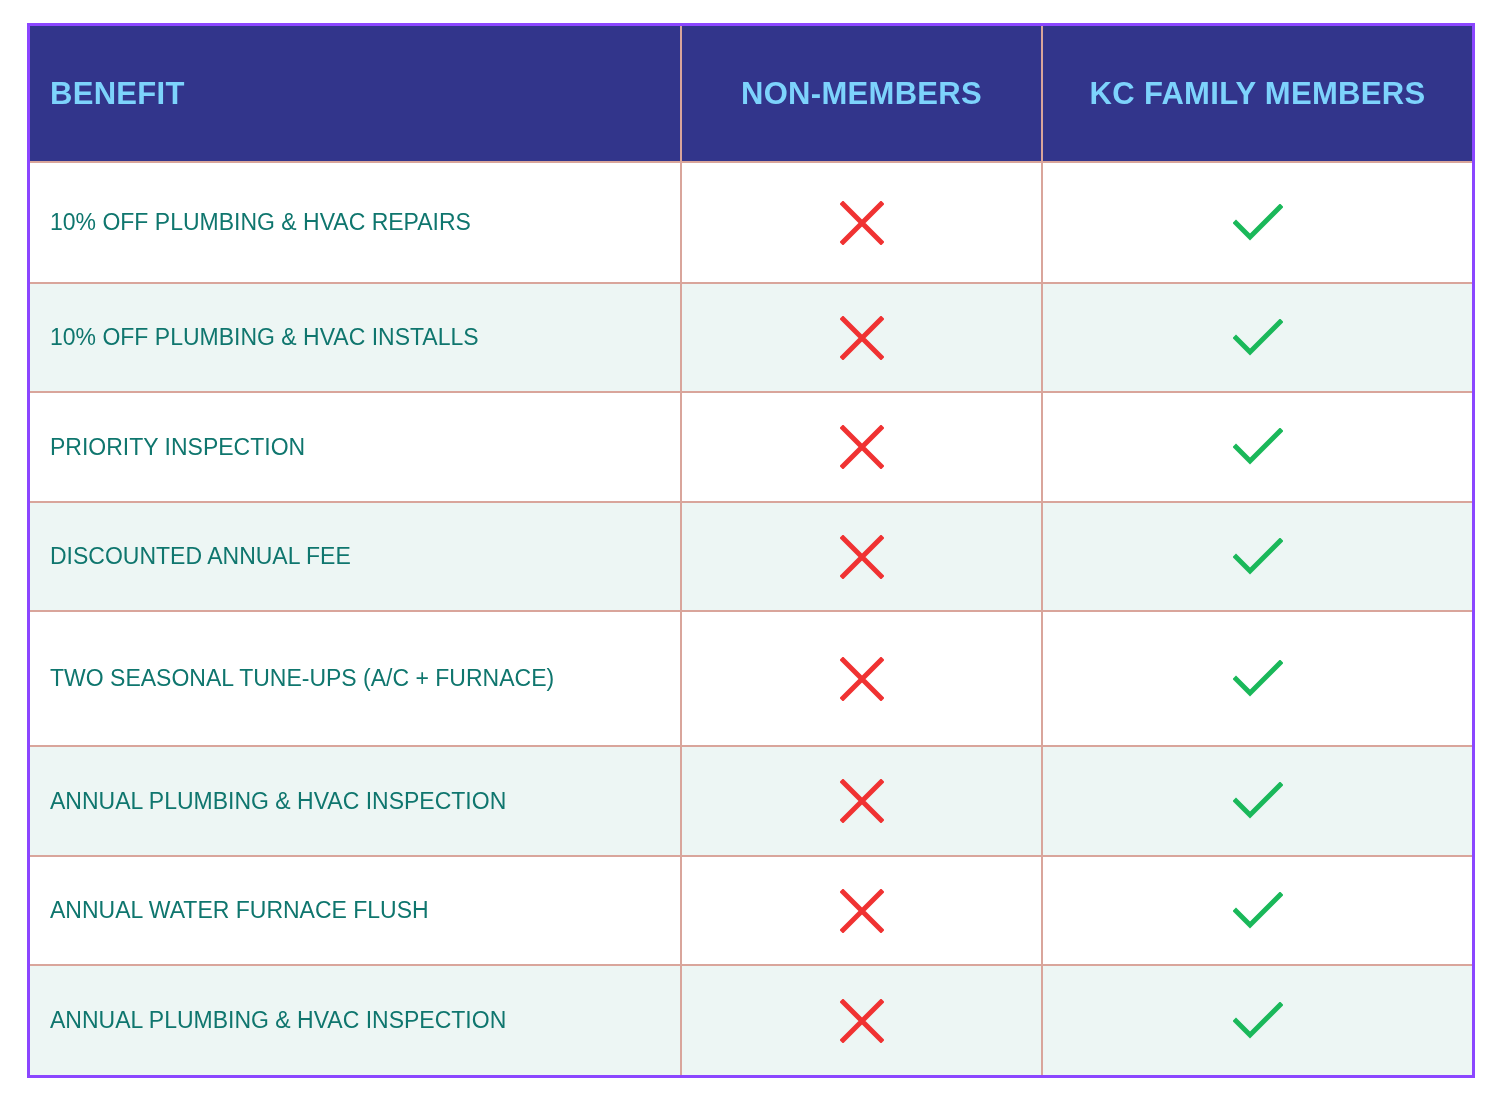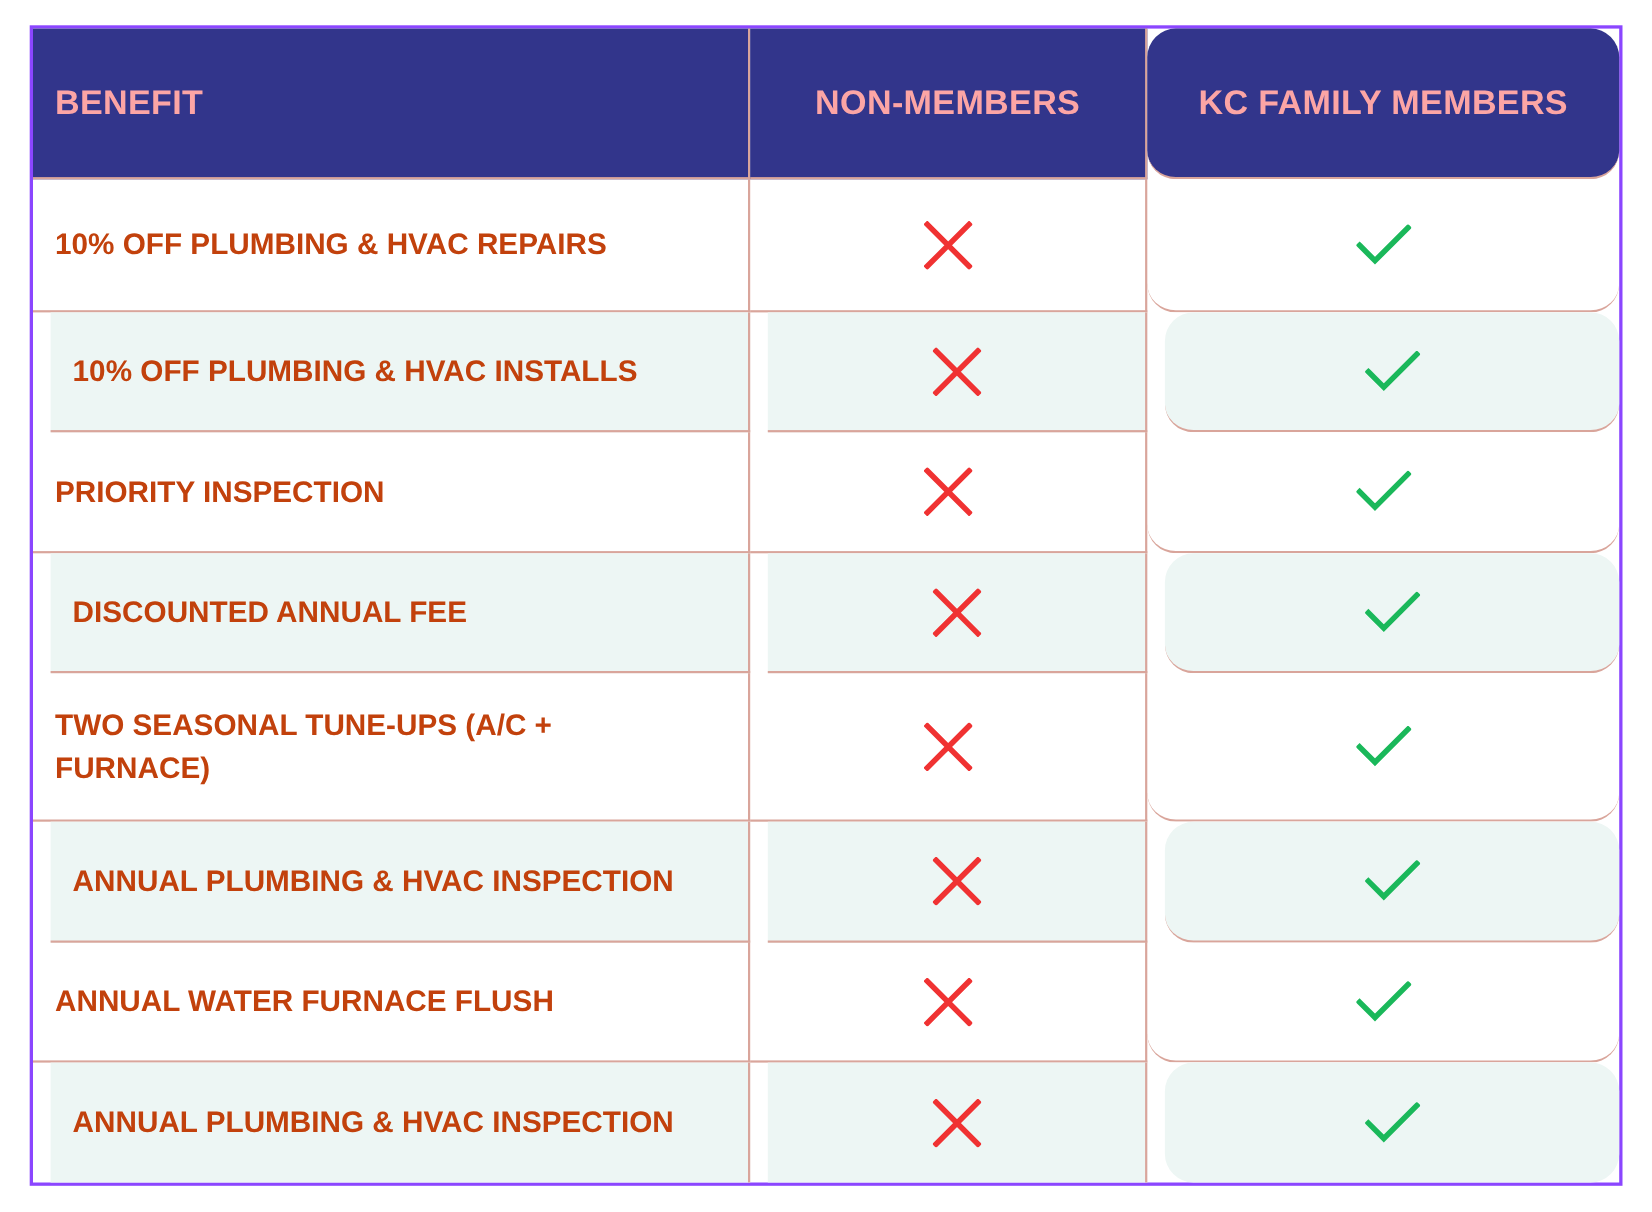--- a/index.html
+++ b/index.html
@@ -12,29 +12,29 @@
       display: grid;
       grid-template-columns: 652px 361px 1fr;
       grid-template-rows: 137px 121px 109px 110px 109px 135px 110px 109px 1fr;
       width: 100%; height: 100%;
     }
     .cell {
       display: flex; align-items: center;
       border-right: 2px solid #d9a59b; border-bottom: 2px solid #d9a59b;
       box-sizing: border-box;
     }
-    .cell.last-col { border-right: none; border-radius: 26px; }
+    .cell.last-col { border-right: none; }
     .row-last .cell { border-bottom: none; }
-    .hcell { background: #32358b; color: #fca5a5; font-weight: 700; font-size: 31px; letter-spacing: 0.3px; }
+    .hcell { background: #32358b; color: #7dd3fc; font-weight: 700; font-size: 31px; letter-spacing: 0.3px; }
     .hcell.c1 { padding-left: 20px; }
     .hcell.c2, .hcell.c3 { justify-content: center; }
-    .bcell { font-weight: 700; font-size: 27px; color: #c2410c; padding-left: 20px; padding-right: 30px; line-height: 39px; }
+    .bcell { font-weight: 400; font-size: 23px; color: #0f766e; padding-left: 20px; padding-right: 30px; line-height: 39px; }
     .icell { justify-content: center; }
     .row { display: contents; }
-    .alt .cell { background: #edf6f4; margin-left: 16px; }
+    .alt .cell { background: #edf6f4; }
     svg { display: block; }
   </style>
 </head>
 <body>
 
 <div class="table-wrap">
   <div class="grid">
     <div class="row">
       <div class="cell hcell c1">BENEFIT</div>
       <div class="cell hcell c2">NON-MEMBERS</div>

